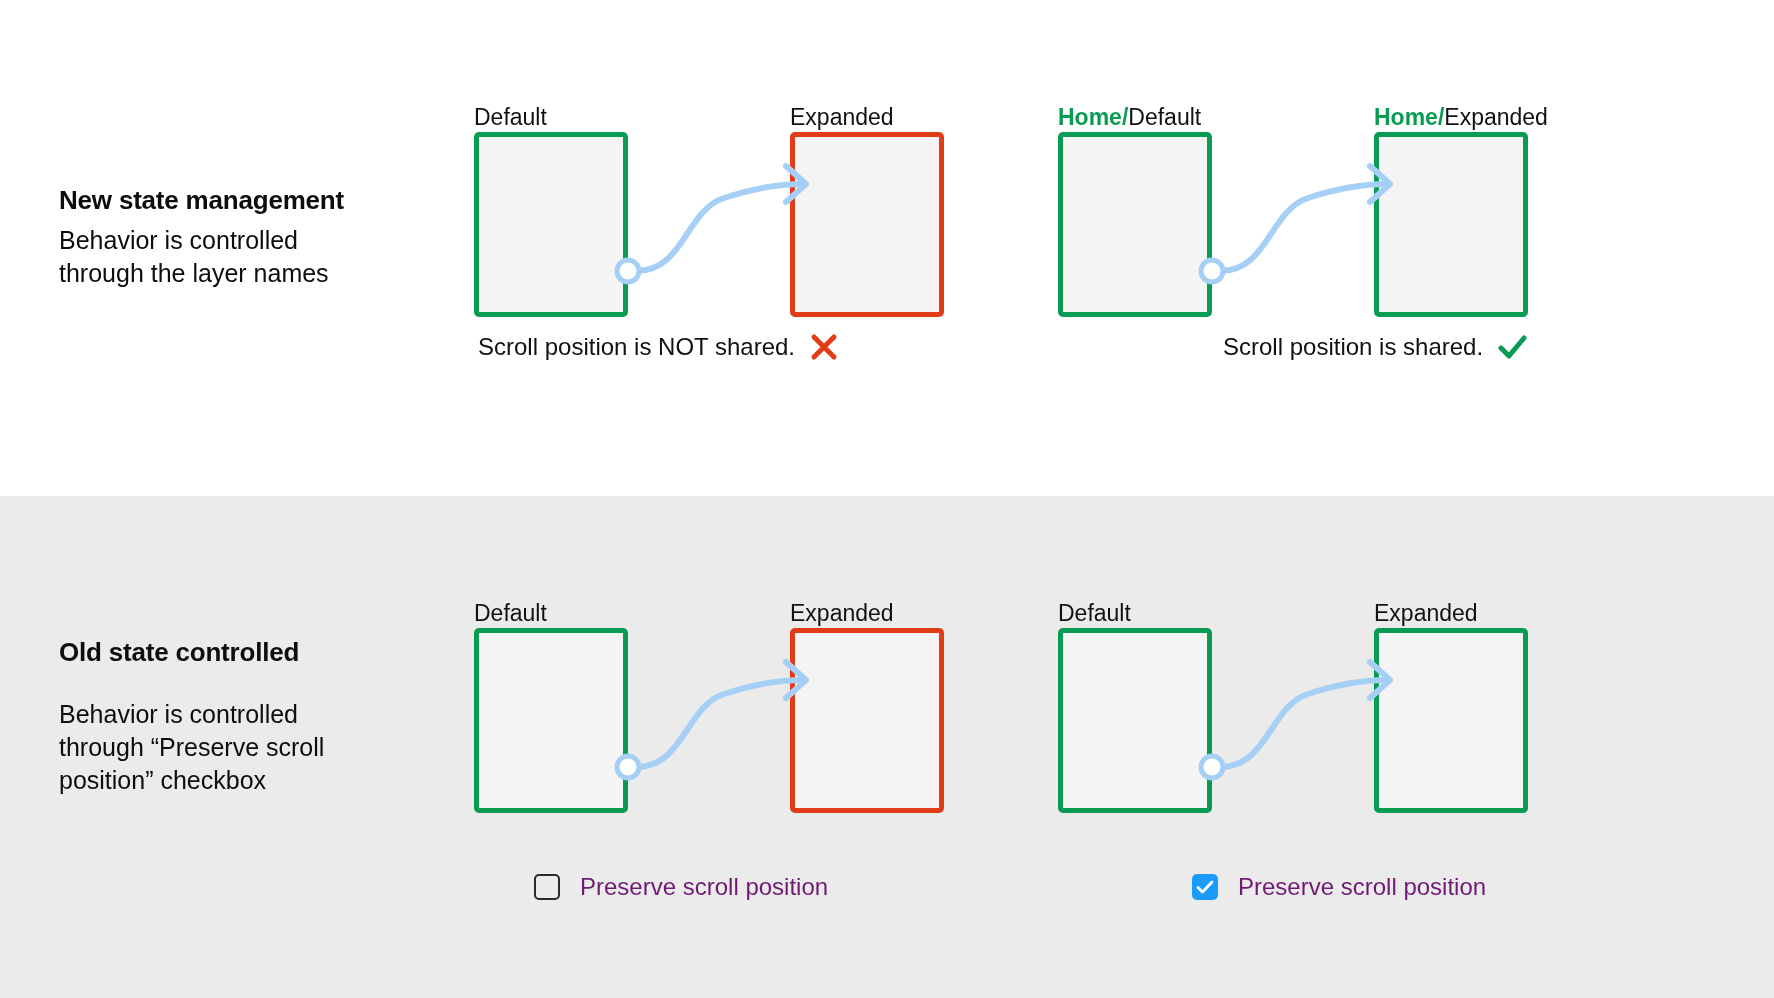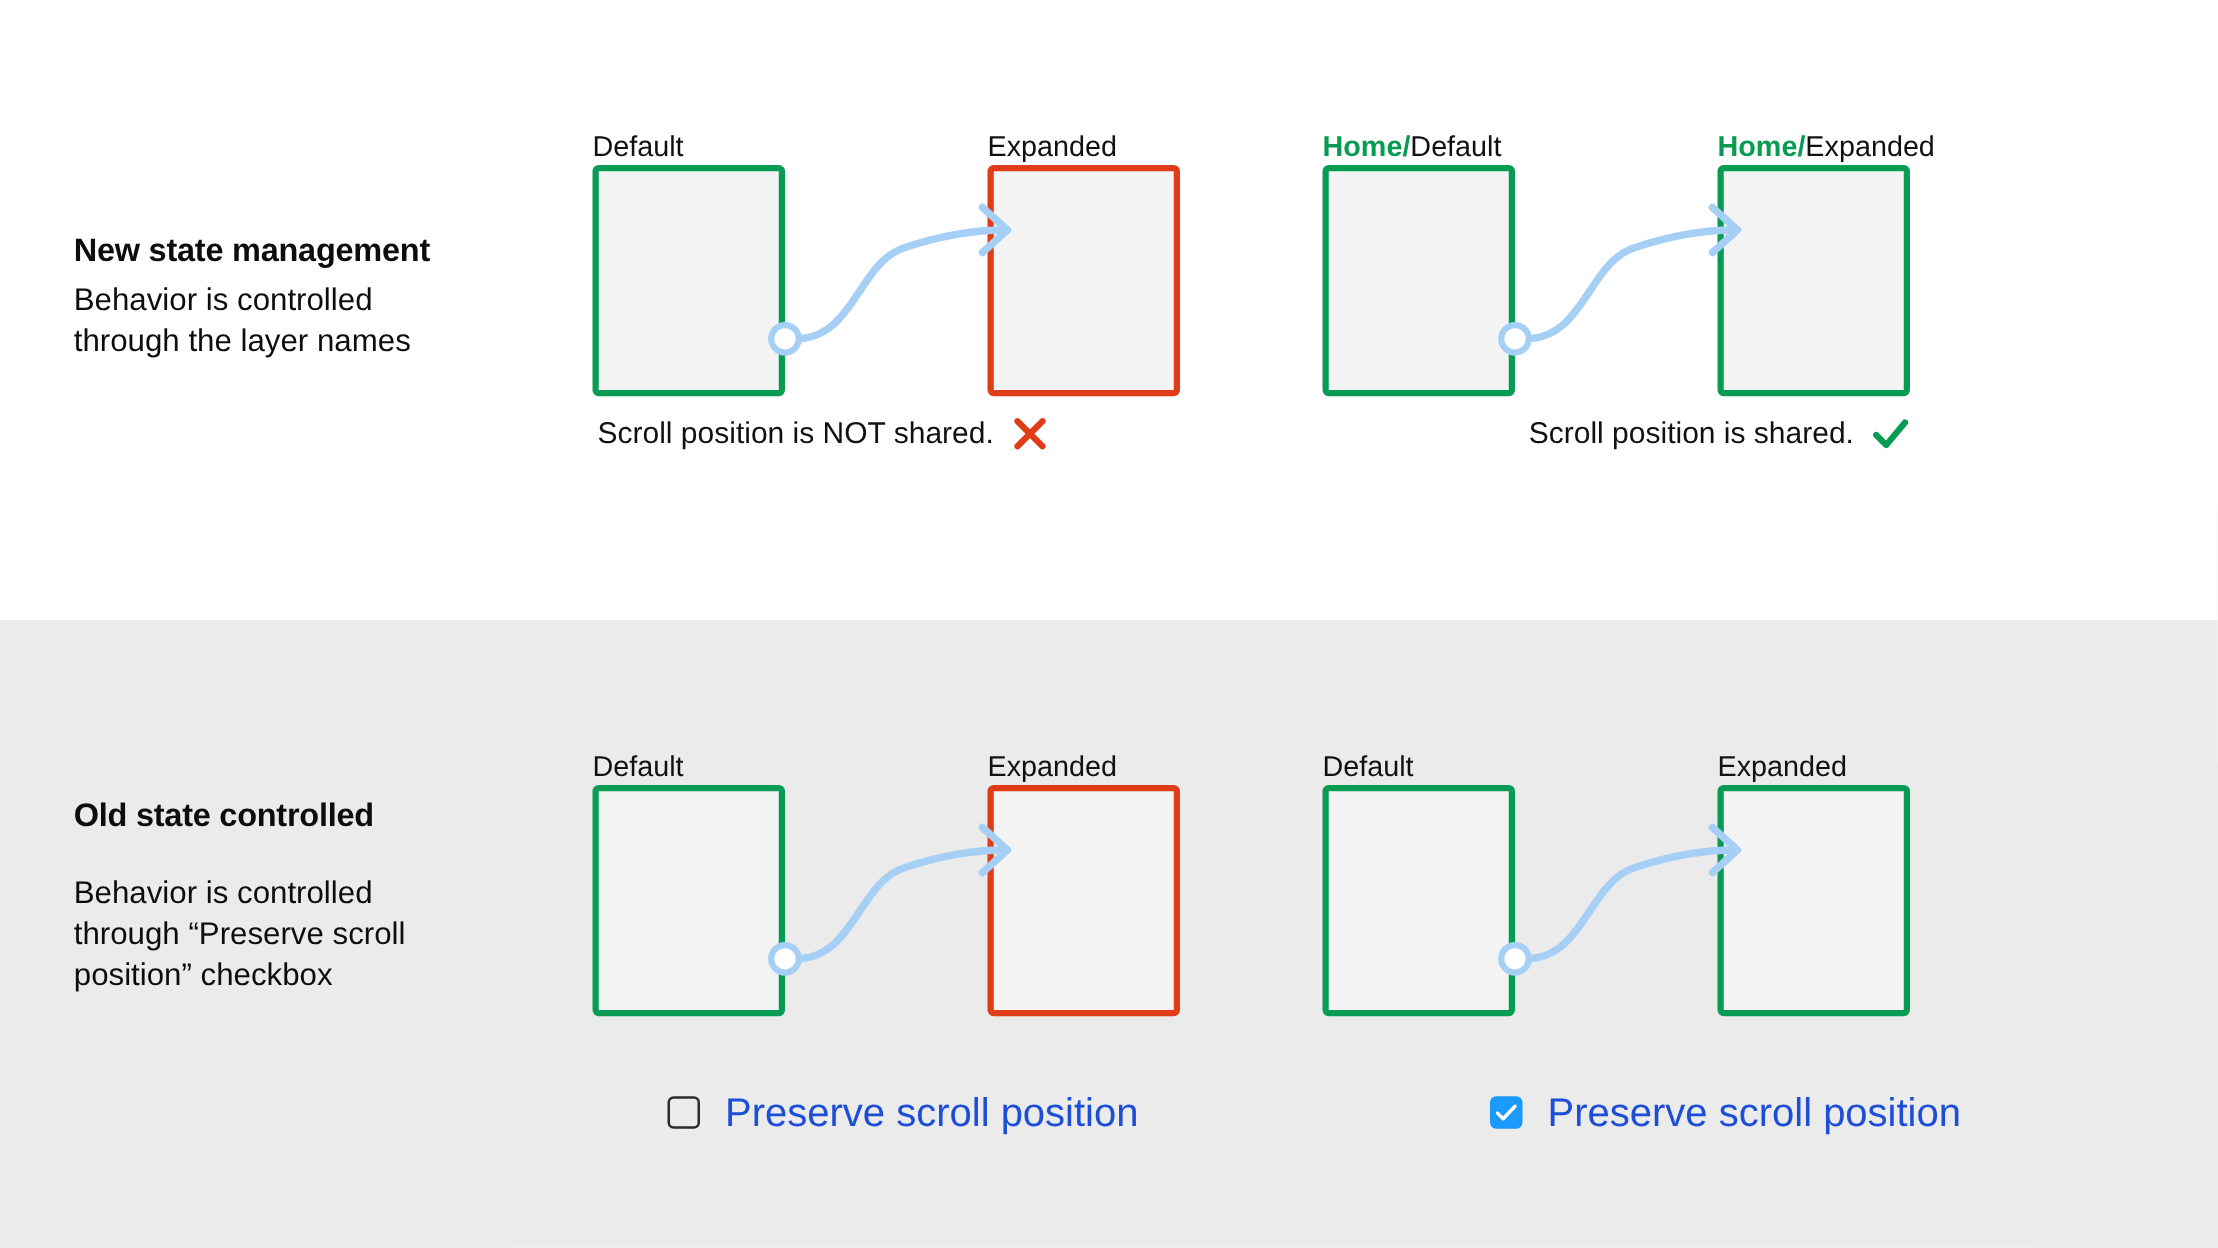--- a/index.html
+++ b/index.html
@@ -121,23 +121,23 @@
     height: 30px;
     flex: 0 0 auto;
   }
 
   
   .checkbox-row {
     position: absolute;
     display: flex;
     align-items: center;
     gap: 20px;
-    font-size: 32px;
+    font-size: 24px;
     line-height: 1;
-    color: #1d4ed8;
+    color: #701a75;
     white-space: nowrap;
   }
   .cb {
     width: 26px;
     height: 26px;
     box-sizing: border-box;
     border-radius: 5px;
     flex: 0 0 auto;
     position: relative;
   }

